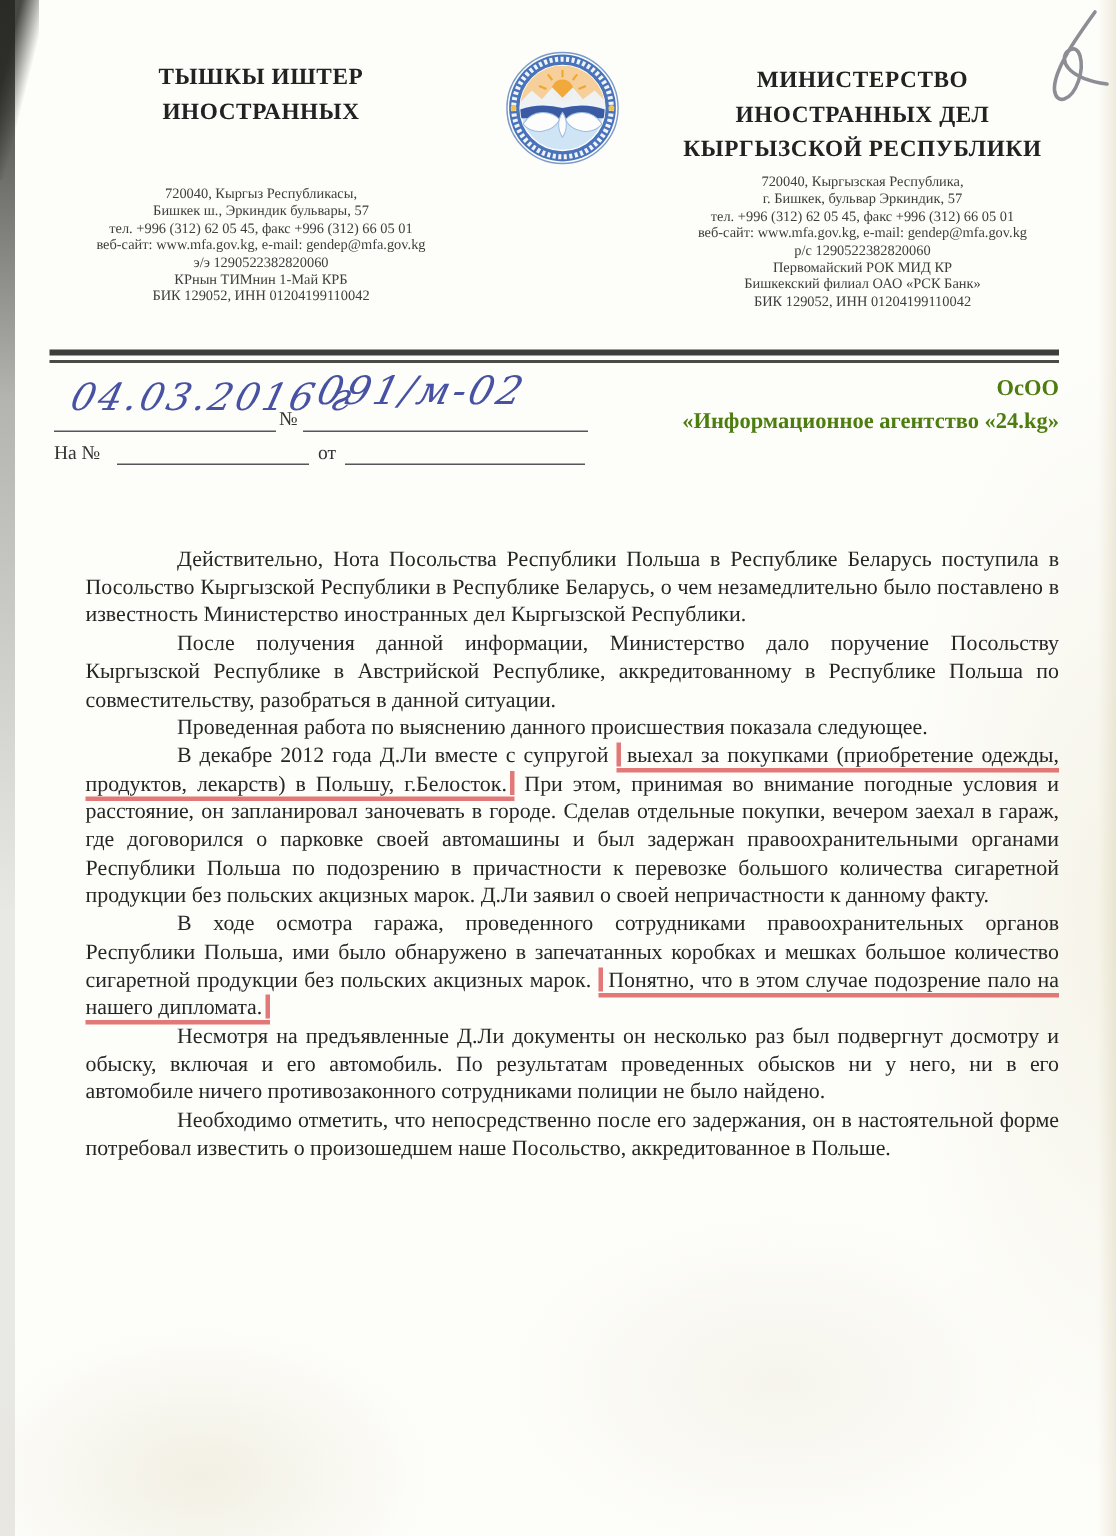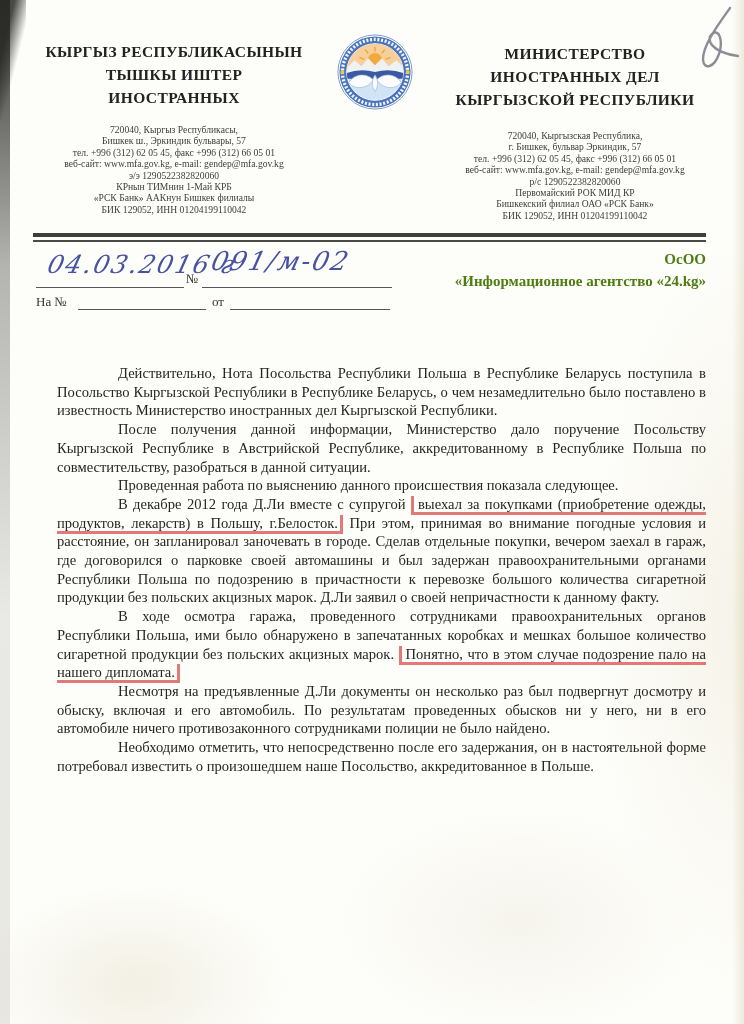--- a/index.html
+++ b/index.html
@@ -29,21 +29,21 @@
     background:linear-gradient(to left, rgba(205,190,150,.30), rgba(205,190,150,0));
   }
 
   
   .hdr-title{position:absolute;text-align:center;font-weight:bold;font-size:15.5px;letter-spacing:.4px;color:#222;}
   .hdr-title div{margin-bottom:8px;line-height:15px;}
   .hdr-left{left:28px;top:44px;width:292px;}
   .hdr-right{left:428px;top:46px;width:294px;}
   .addr{position:absolute;text-align:center;font-size:9.6px;line-height:11.4px;color:#3d3d3d;}
   .addr-left{left:28px;top:124px;width:292px;}
-  .addr-right{left:428px;top:130px;width:294px;text-align:center;}
+  .addr-right{left:428px;top:116px;width:294px;text-align:center;}
 
   .emblem{position:absolute;left:336px;top:33px;width:78px;height:78px;}
 
   .pen-mark{position:absolute;left:686px;top:4px;width:58px;height:80px;}
 
   
   .divider{position:absolute;left:33px;top:233px;width:673px;}
   .divider .l1{height:4px;background:#3e3e3c;}
   .divider .l2{height:2px;background:#4a4a47;margin-top:3px;}
 
@@ -89,38 +89,36 @@
 </style>
 </head>
 <body>
 
 <div class="paper-tint"></div>
 <div class="scan-edge-left"></div>
 <div class="scan-corner"></div>
 <div class="scan-edge-right"></div>
 
 <div class="hdr-title hdr-left">
-  <div>КЫРГЫЗ РЕСПУБЛИКАСЫНЫН</div>
   <div>ТЫШКЫ ИШТЕР</div>
   <div>ИНОСТРАННЫХ</div>
 </div>
 <div class="hdr-title hdr-right">
   <div>МИНИСТЕРСТВО</div>
   <div>ИНОСТРАННЫХ ДЕЛ</div>
   <div>КЫРГЫЗСКОЙ РЕСПУБЛИКИ</div>
 </div>
 
 <div class="addr addr-left">
   <div>720040, Кыргыз Республикасы,</div>
   <div>Бишкек ш., Эркиндик бульвары, 57</div>
   <div>тел. +996 (312) 62 05 45, факс +996 (312) 66 05 01</div>
   <div>веб-сайт: www.mfa.gov.kg, e-mail: gendep@mfa.gov.kg</div>
   <div>э/э 1290522382820060</div>
   <div>КРнын ТИМнин 1-Май КРБ</div>
-  <div>«РСК Банк» ААКнун Бишкек филиалы</div>
   <div>БИК 129052, ИНН 01204199110042</div>
 </div>
 <div class="addr addr-right">
   <div>720040, Кыргызская Республика,</div>
   <div>г. Бишкек, бульвар Эркиндик, 57</div>
   <div>тел. +996 (312) 62 05 45, факс +996 (312) 66 05 01</div>
   <div>веб-сайт: www.mfa.gov.kg, e-mail: gendep@mfa.gov.kg</div>
   <div>р/с 1290522382820060</div>
   <div>Первомайский РОК МИД КР</div>
   <div>Бишкекский филиал ОАО «РСК Банк»</div>

